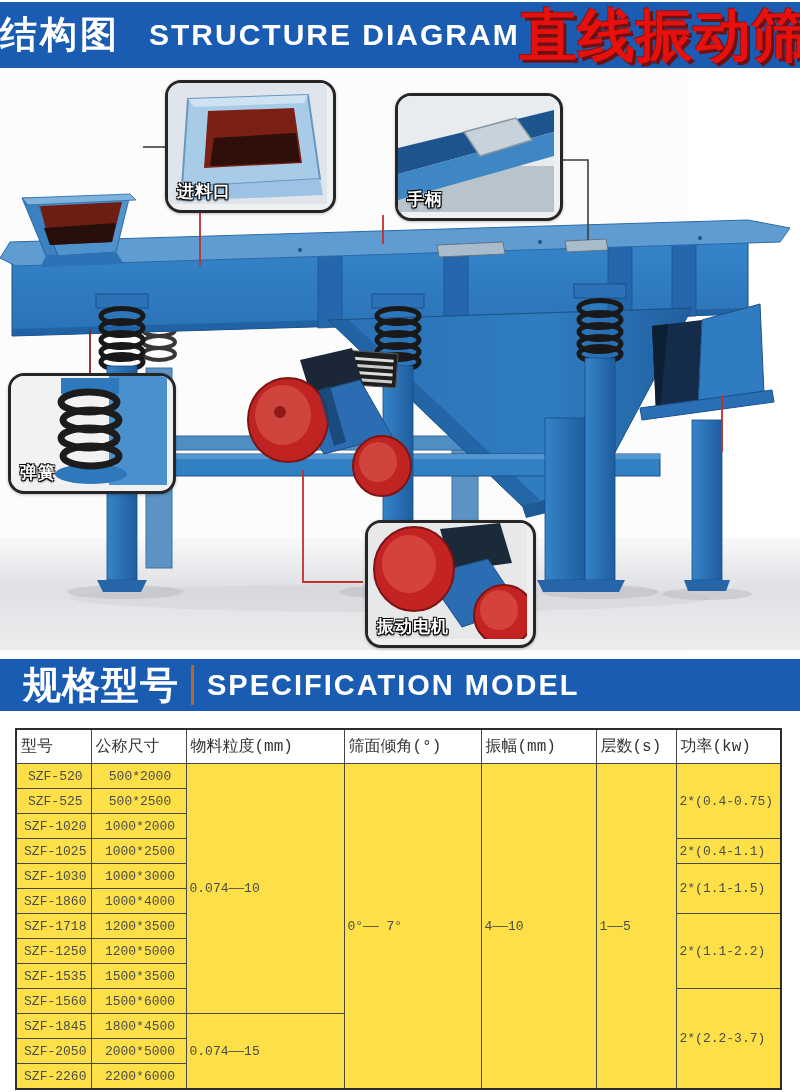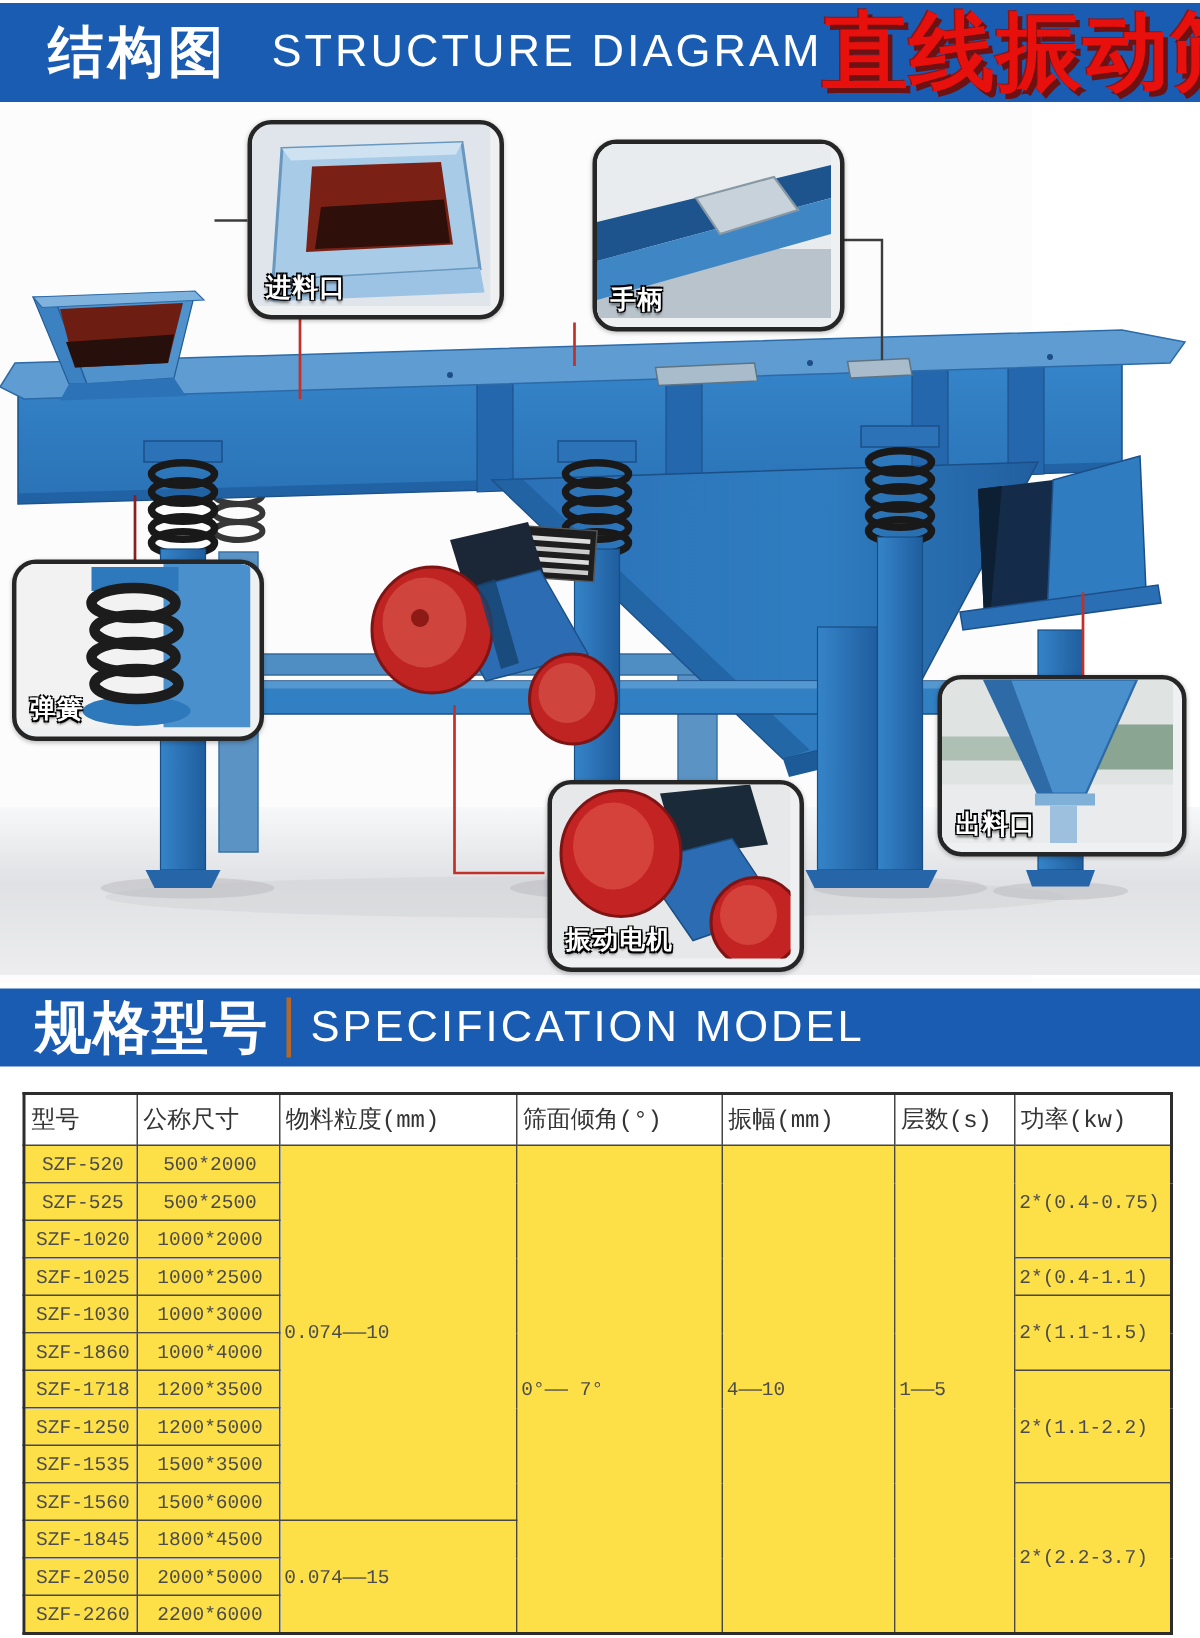--- a/index.html
+++ b/index.html
@@ -3,26 +3,26 @@
 <meta charset="utf-8">
 <style>
   html,body{margin:0;padding:0;background:#fff;}
   .page{position:relative;width:800px;height:1092px;background:#fff;overflow:hidden;
         font-family:"Liberation Sans","DejaVu Sans",sans-serif;}
   
   .banner{position:absolute;left:0;right:0;background:#1a5cb2;display:flex;align-items:center;}
   .banner-top{top:2px;height:66px;}
   .banner-spec{top:659px;height:52px;}
   .banner .zh{color:#fff;font-weight:bold;letter-spacing:3px;white-space:nowrap;}
-  .banner-top .zh{font-size:37px;margin-left:32px;}
+  .banner-top .zh{font-size:37px;}
   .banner-spec .zh{font-size:38px;margin-left:23px;letter-spacing:1px;}
   .banner .divider{width:3px;background:#b5672a;}
   .banner-top .divider{height:46px;margin:0 15px 0 14px;}
   .banner-spec .divider{height:40px;margin:0 13px 0 12px;}
-  .banner .en{color:#fff;font-weight:normal;letter-spacing:2px;white-space:nowrap;}
+  .banner .en{color:#fff;font-weight:bold;letter-spacing:2px;white-space:nowrap;}
   .banner-top .en{font-size:30px;}
   .banner-spec .en{font-size:29px;}
   .banner .product{margin-left:auto;margin-right:4px;font-size:57px;font-weight:900;
       color:#e8100c;letter-spacing:1px;white-space:nowrap;line-height:1;
       text-shadow:3px 3px 0 #6d1113,-1px -1px 0 #8a1416;}
   
   .photo{position:absolute;top:68px;left:0;width:688px;height:587px;background:#fcfcfd;}
   .photo svg.machine{position:absolute;top:0;left:0;}
   .inset{position:absolute;border:3px solid #262626;border-radius:16px;overflow:hidden;
          background:#eef0f2;box-shadow:0 1px 3px rgba(0,0,0,.25);}
@@ -274,33 +274,20 @@
         <polygon points="72,6 132,0 144,40 84,48" fill="#1a2a38"></polygon>
         <polygon points="58,52 120,36 152,84 94,104" fill="#2b6cb2" stroke="#1c4f86" stroke-width="1"></polygon>
         <ellipse cx="46" cy="46" rx="40" ry="42" fill="#c32322" stroke="#7e1414" stroke-width="2"></ellipse>
         <ellipse cx="41" cy="41" rx="27" ry="29" fill="#d84840" opacity="0.85"></ellipse>
         <ellipse cx="136" cy="92" rx="30" ry="30" fill="#c32322" stroke="#7e1414" stroke-width="2"></ellipse>
         <ellipse cx="131" cy="87" rx="19" ry="20" fill="#d84840" opacity="0.85"></ellipse>
       </svg>
       <span class="lbl">振动电机</span>
     </div>
 
-    <div class="inset" id="inset-discharge">
-      <svg width="154" height="109" viewBox="0 0 154 109">
-        <rect width="154" height="109" fill="#dfe3e2"></rect>
-        <rect y="38" width="154" height="16" fill="#aebfb4"></rect>
-        <rect x="100" y="30" width="54" height="30" fill="#8ba593"></rect>
-        <rect y="70" width="154" height="39" fill="#e9ebec"></rect>
-        <polygon points="28,0 130,0 96,76 64,76" fill="#4a90cc" stroke="#2d6aa6" stroke-width="1.5"></polygon>
-        <polygon points="28,0 46,0 74,76 64,76" fill="#2d6aa6"></polygon>
-        <rect x="62" y="76" width="40" height="8" fill="#7fb0d8"></rect>
-        <rect x="72" y="84" width="18" height="25" fill="#9cc0dd"></rect>
-      </svg>
-      <span class="lbl">出料口</span>
-    </div>
   </div>
 
   <div class="banner banner-spec">
     <span class="zh">规格型号</span>
     <span class="divider"></span>
     <span class="en">SPECIFICATION MODEL</span>
   </div>
 
   <div class="table-wrap">
     <table class="spec">

